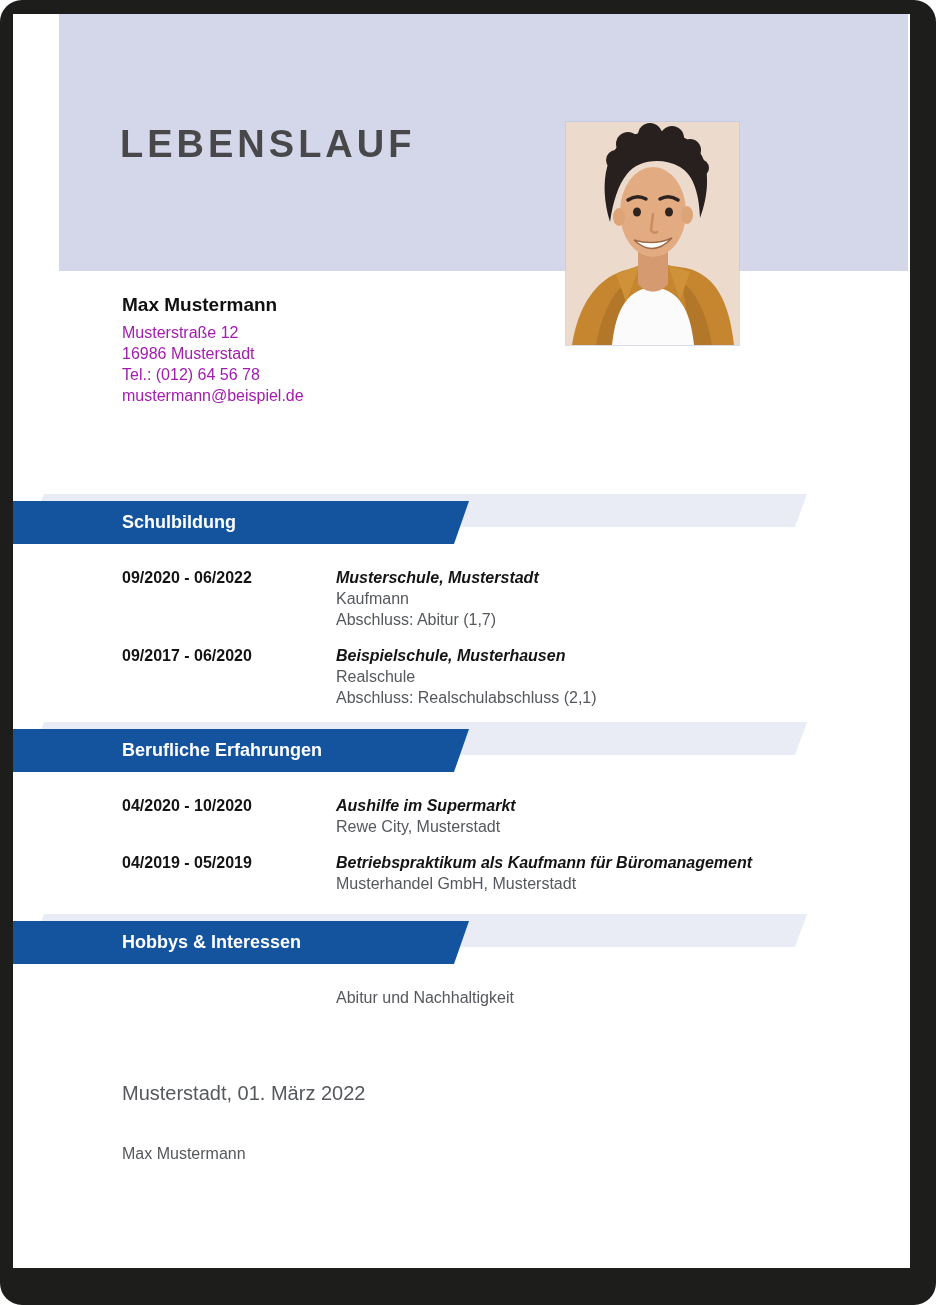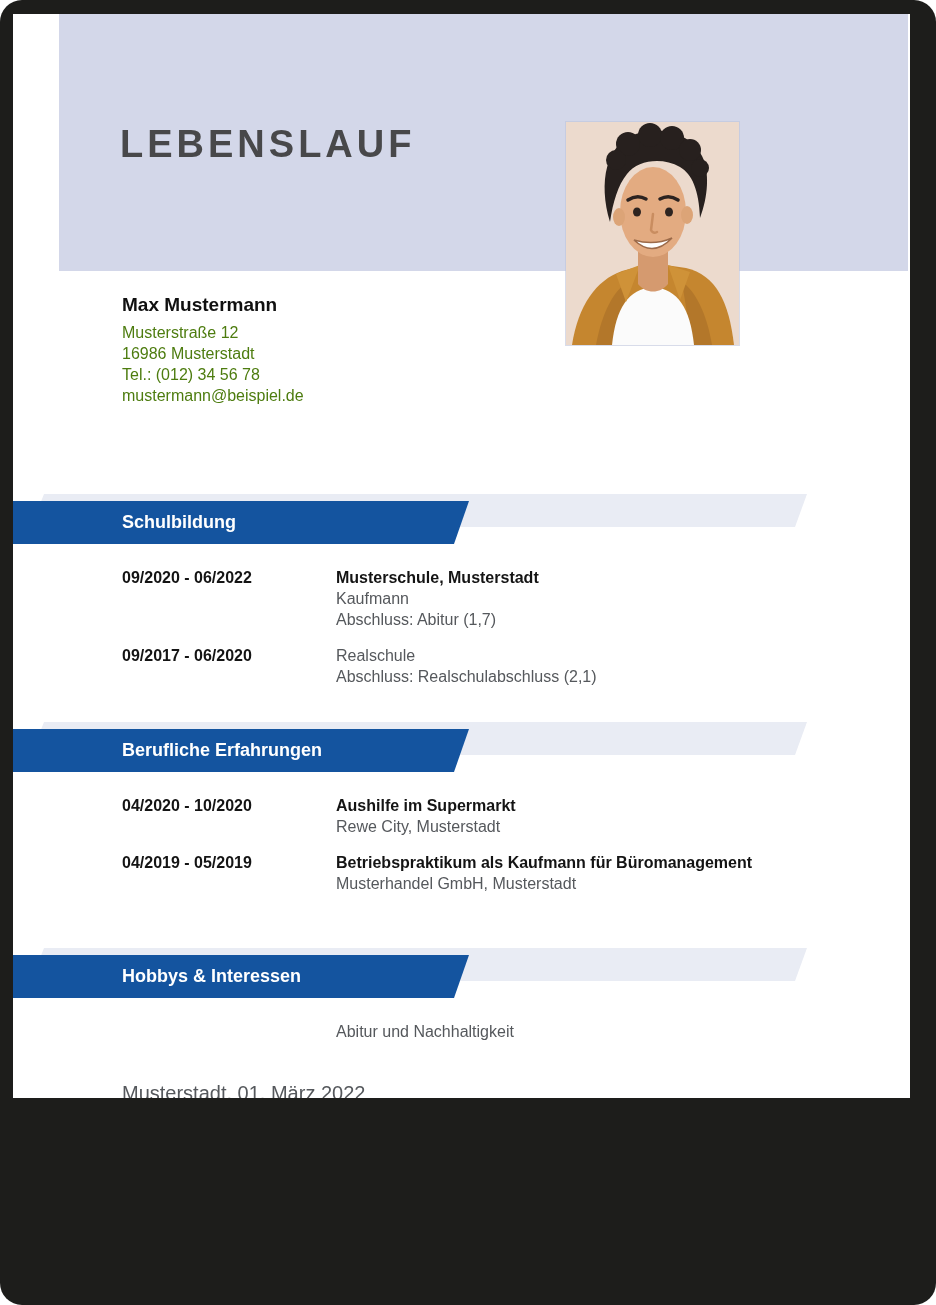--- a/index.html
+++ b/index.html
@@ -2,61 +2,61 @@
 <html><head>
 <meta charset="utf-8">
 <style>
   html,body{margin:0;padding:0;}
   body{
     width:936px;height:1305px;position:relative;overflow:hidden;
     background:#ffffff;font-family:"Liberation Sans",sans-serif;
   }
   .frame{position:absolute;inset:0;background:#1d1d1b;border-radius:22px;}
   .page{
-    position:absolute;left:13px;top:14px;width:897px;height:1084px;
+    position:absolute;left:13px;top:14px;width:897px;height:1254px;
     background:#ffffff;overflow:hidden;
   }
   
   .header-band{position:absolute;left:46px;top:0;width:849px;height:257px;background:#d3d7e9;}
   .cv-title{
     position:absolute;left:107px;top:109px;
     font-size:38px;font-weight:700;letter-spacing:4px;color:#48484a;white-space:nowrap;
   }
   .photo{
     position:absolute;left:553px;top:108px;width:173px;height:223px;
     background:#ecdacd;outline:1px solid rgba(190,196,220,.6);
   }
   .photo svg{display:block;width:100%;height:100%;}
   .contact{position:absolute;left:109px;top:280px;}
   .contact-name{font-size:19px;font-weight:700;color:#101010;margin-bottom:6px;}
-  .contact-line{font-size:16px;color:#4d7c0f;line-height:21px;}
+  .contact-line{font-size:16px;color:#a21caf;line-height:21px;}
   
   .sections{position:absolute;left:0;top:0;width:897px;}
   .section{position:absolute;left:0;width:897px;}
   .section:nth-child(1){top:480px;}
   .section:nth-child(2){top:708px;}
-  .section:nth-child(3){top:900px;margin-top:34px;}
+  .section:nth-child(3){top:900px;}
   .ribbon{position:relative;height:50px;}
   .ribbon-light{
     position:absolute;left:18px;top:0;width:776px;height:33px;background:#e9ecf4;
     clip-path:polygon(13px 0,100% 0,calc(100% - 12px) 100%,0 100%);
   }
   .ribbon-blue{
     position:absolute;left:0;top:7px;width:456px;height:43px;background:#14549f;
     clip-path:polygon(0 0,100% 0,calc(100% - 15px) 100%,0 100%);
   }
   .ribbon-title{
     position:absolute;left:109px;top:7px;height:43px;line-height:43px;
     color:#ffffff;font-size:18px;font-weight:700;white-space:nowrap;
   }
   .entries{padding:23px 0 0 109px;}
   .entry{display:flex;margin-bottom:15px;}
   .entry-date{width:214px;flex:0 0 214px;font-weight:700;font-size:16px;color:#141414;line-height:21px;}
   .entry-body{flex:1;}
-  .entry-title{font-weight:700;font-size:16px;color:#141414;line-height:21px;}
+  .entry-title{font-weight:700;font-size:16px;color:#141414;line-height:21px;font-style:italic;}
   .entry-line{font-size:16px;color:#55585c;line-height:21px;}
   
   .footer-place{position:absolute;left:109px;top:1068px;font-size:20px;color:#55585c;}
   .footer-sign{position:absolute;left:109px;top:1131px;font-size:16px;color:#55585c;}
 </style>
 </head>
 <body>
 
 <div class="frame"></div>
 
@@ -106,21 +106,21 @@
 
       <path d="M68,118 Q87,136 106,116 Q88,124 68,118 Z" fill="#ffffff" stroke="#9c6a49" stroke-width="1.5"></path>
     </svg>
   </div>
 
   <div class="contact">
     <div class="contact-name">Max Mustermann</div>
     <div>
         <div class="contact-line">Musterstraße 12</div>
         <div class="contact-line">16986 Musterstadt</div>
-        <div class="contact-line">Tel.: (012) 34 56 78</div>
+        <div class="contact-line">Tel.: (012) 64 56 78</div>
         <div class="contact-line">mustermann@beispiel.de</div>
       </div>
   </div>
 
   <div class="sections">
   <div class="section">
     <div class="ribbon">
       <div class="ribbon-light"></div>
       <div class="ribbon-blue"></div>
       <div class="ribbon-title">Schulbildung</div>
@@ -131,20 +131,21 @@
     <div class="entry-body">
       <div class="entry-title">Musterschule, Musterstadt</div>
     <div class="entry-line">Kaufmann</div>
               <div class="entry-line">Abschluss: Abitur (1,7)</div>
             </div>
   </div>
 
   <div class="entry">
     <div class="entry-date">09/2017 - 06/2020</div>
     <div class="entry-body">
+      <div class="entry-title">Beispielschule, Musterhausen</div>
     <div class="entry-line">Realschule</div>
               <div class="entry-line">Abschluss: Realschulabschluss (2,1)</div>
             </div>
   </div>
 </div>
   </div>
 
   <div class="section">
     <div class="ribbon">
       <div class="ribbon-light"></div>

